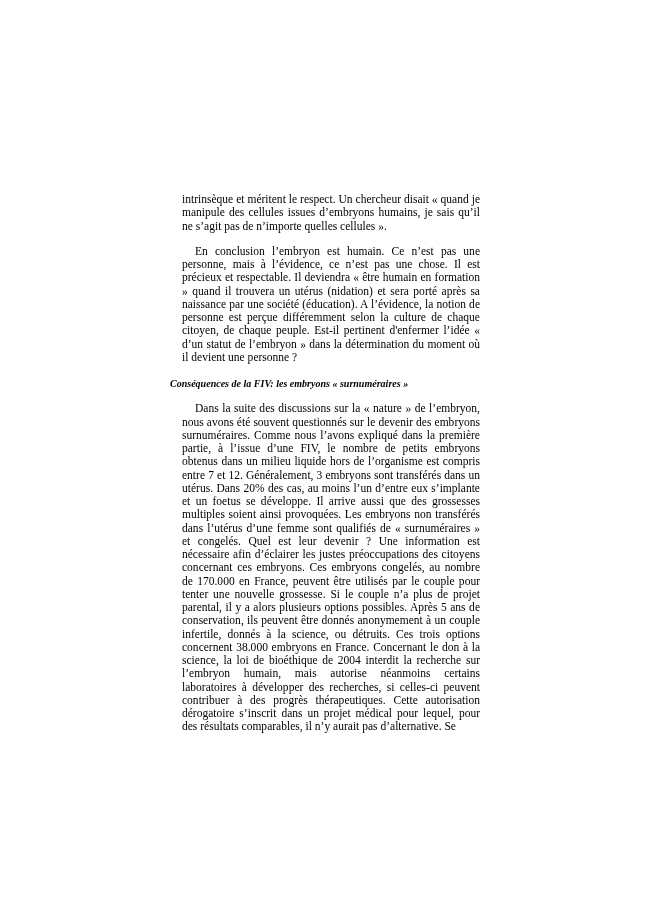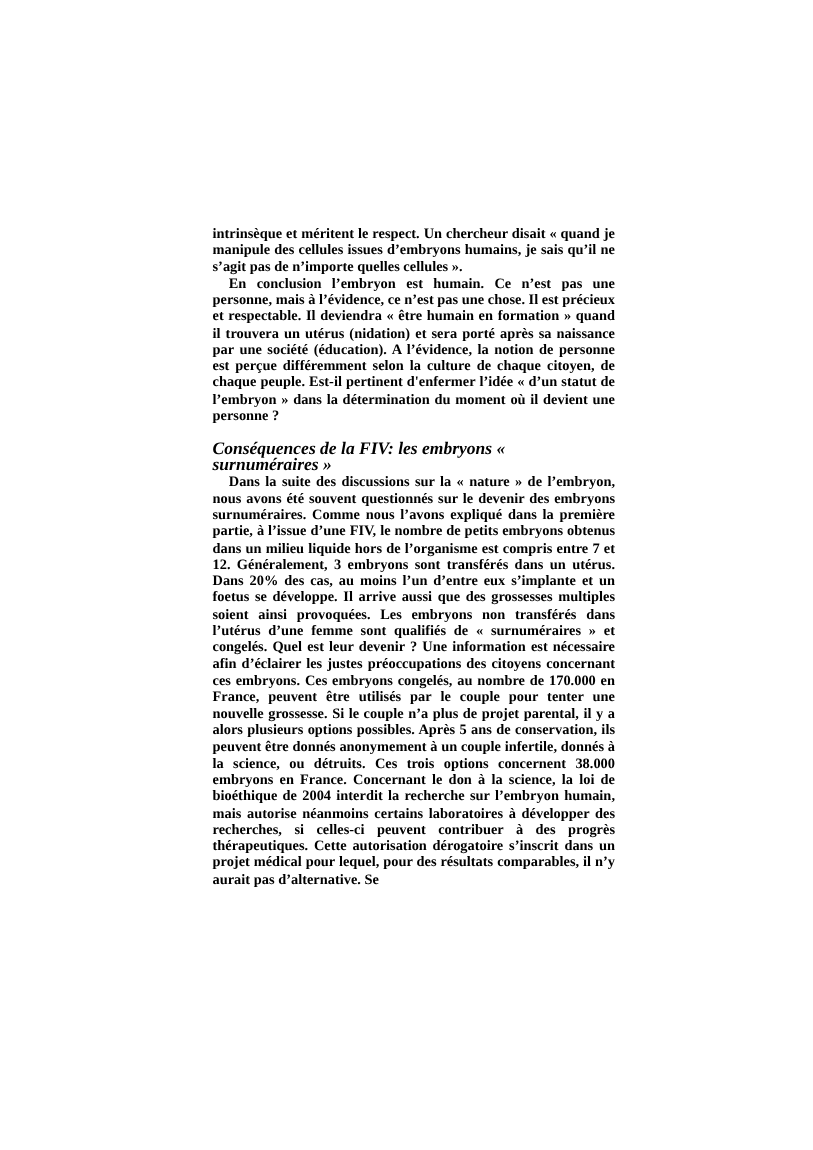--- a/index.html
+++ b/index.html
@@ -20,31 +20,30 @@
     position: absolute;
     left: 170px;
     top: 181px;
     width: 322px;
     font-size: 11.5px;
     line-height: 13.25px;
     text-align: justify;
     letter-spacing: 0.01px;
   }
   .para {
-    margin: 0;
+    margin: 12px;
     padding: 0;
-    font-weight: bold;
   }
   .para.indent {
     text-indent: 13px;
   }
   .section-heading {
     margin: 13px 0 0 0;
     padding: 0;
-    font-size: 14px;
+    font-size: 10px;
     line-height: 13.25px;
     font-weight: bold;
     font-style: italic;
     text-align: left;
   }
   .page-number {
     position: absolute;
     left: 170px;
     width: 322px;
     top: 808px;

